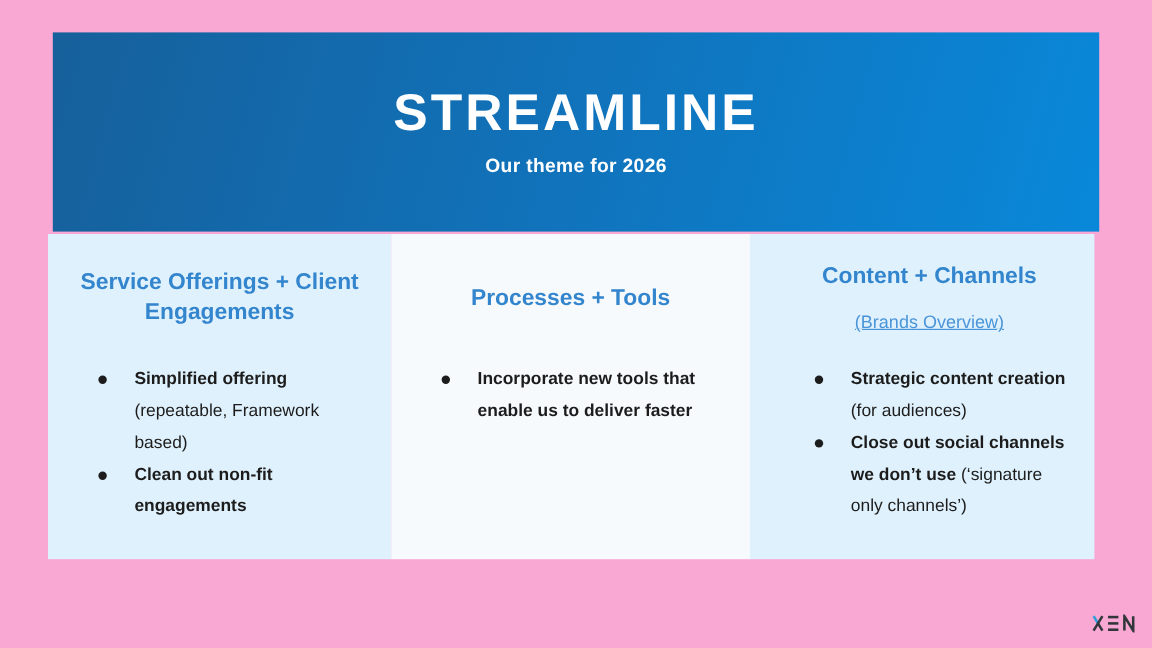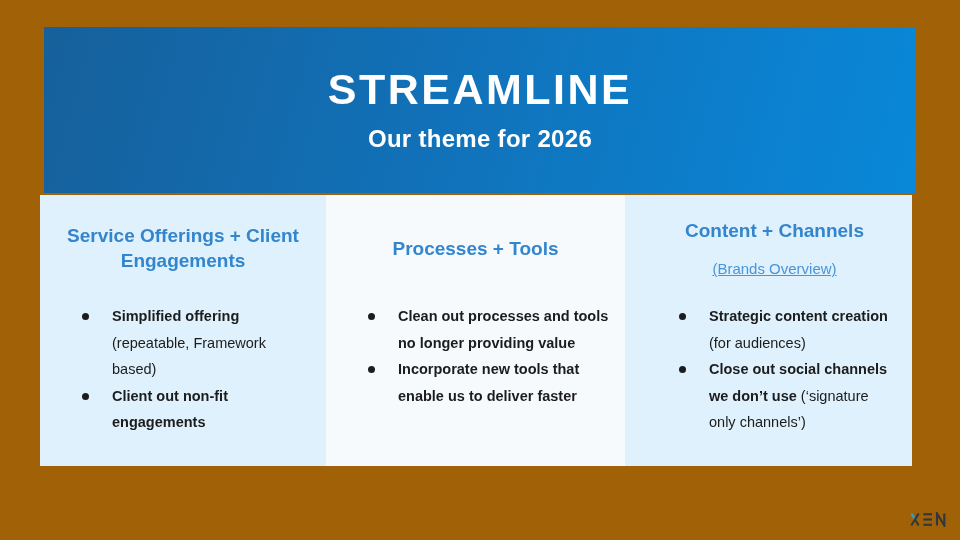--- a/index.html
+++ b/index.html
@@ -1,27 +1,27 @@
 <!DOCTYPE html>
 <html><head>
 <meta charset="utf-8">
 <style>
   html, body { margin:0; padding:0; background:#ffffff; }
   body { width:960px; height:540px; font-family:"Liberation Sans", sans-serif; }
-  .slide { position:relative; width:960px; height:540px; background:#a16207; overflow:hidden;text-decoration:underline; }
+  .slide { position:relative; width:960px; height:540px; background:#f9a8d4; overflow:hidden;text-decoration:underline; }
 
   
   .hero {
     position:absolute; left:44px; top:27px; width:872px; height:166px;
     background:linear-gradient(105deg, #16609b 0%, #1171b8 45%, #0988d9 100%);
     display:flex; flex-direction:column; align-items:center; justify-content:center;
     color:#ffffff; text-align:center;
   }
   .hero-title { font-size:43px; font-weight:700; letter-spacing:2.5px; line-height:1; }
-  .hero-sub   { font-size:24px; font-weight:700; margin-top:14px; letter-spacing:0.3px; }
+  .hero-sub   { font-size:16px; font-weight:700; margin-top:14px; letter-spacing:0.3px; }
 
   
   .cols { position:absolute; left:40px; top:195px; width:872px; height:271px; display:flex; }
   .col  { box-sizing:border-box; padding:24px 16px 0 16px; }
   .col-1 { width:286px; background:#dff1fc; }
   .col-2 { width:299px; background:#f7fafd; }
   .col-3 { width:287px; background:#dff1fc;padding-left:28px; }
 
   .col-head {
     height:60px; display:flex; flex-direction:column;
@@ -69,36 +69,30 @@
         <li class="bullet">
           <span class="bullet-marker-cell">
               <span class="bullet-dot"></span>
             </span>
           <span class="bullet-text"><span class="seg-bold">Simplified offering </span><span class="seg-normal">(repeatable, Framework based)</span></span>
         </li>
         <li class="bullet">
           <span class="bullet-marker-cell">
               <span class="bullet-dot"></span>
             </span>
-          <span class="bullet-text"><span class="seg-bold">Client out non-fit engagements</span><span class="seg-normal"></span></span>
+          <span class="bullet-text"><span class="seg-bold">Clean out non-fit engagements</span><span class="seg-normal"></span></span>
         </li>
       </ul>
     </div>
 
     <div class="col col-2">
       <div class="col-head">
         <div class="col-title">Processes + Tools</div>
       </div>
       <ul class="bullets">
-        <li class="bullet">
-          <span class="bullet-marker-cell">
-              <span class="bullet-dot"></span>
-            </span>
-          <span class="bullet-text"><span class="seg-bold">Clean out processes and tools no longer providing value</span><span class="seg-normal"></span></span>
-        </li>
         <li class="bullet">
           <span class="bullet-marker-cell">
               <span class="bullet-dot"></span>
             </span>
           <span class="bullet-text"><span class="seg-bold">Incorporate new tools that enable us to deliver faster</span><span class="seg-normal"></span></span>
         </li>
       </ul>
     </div>
 
     <div class="col col-3">

